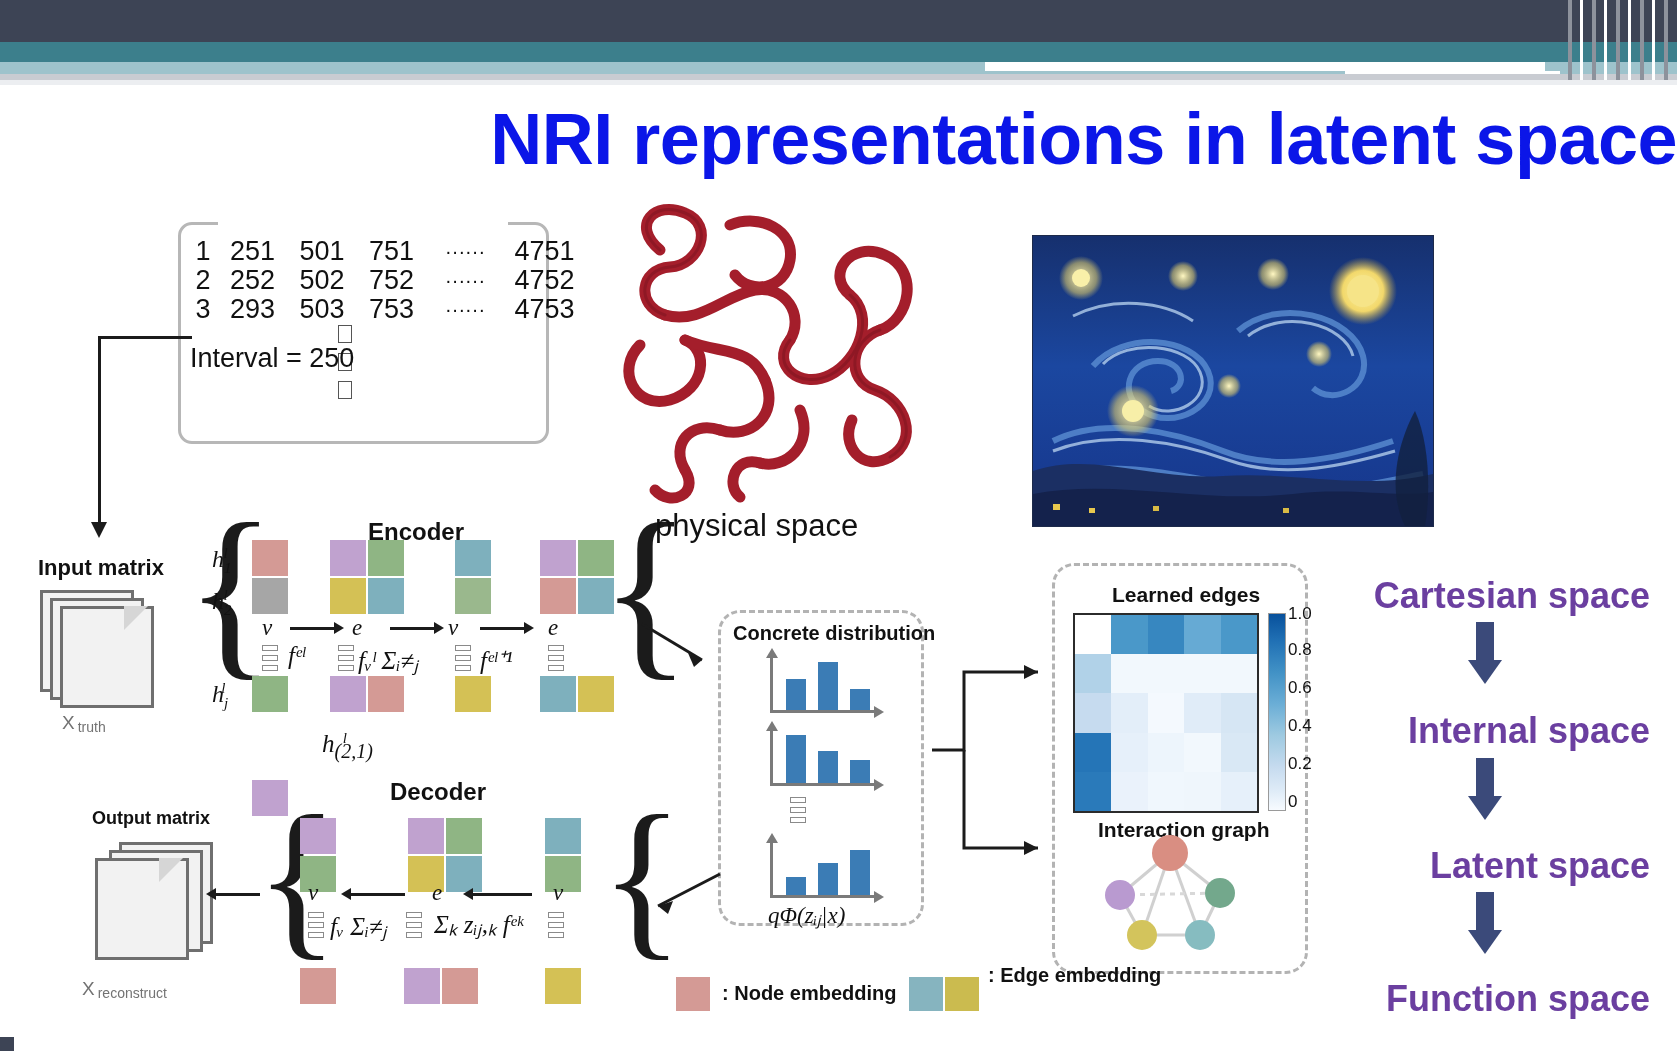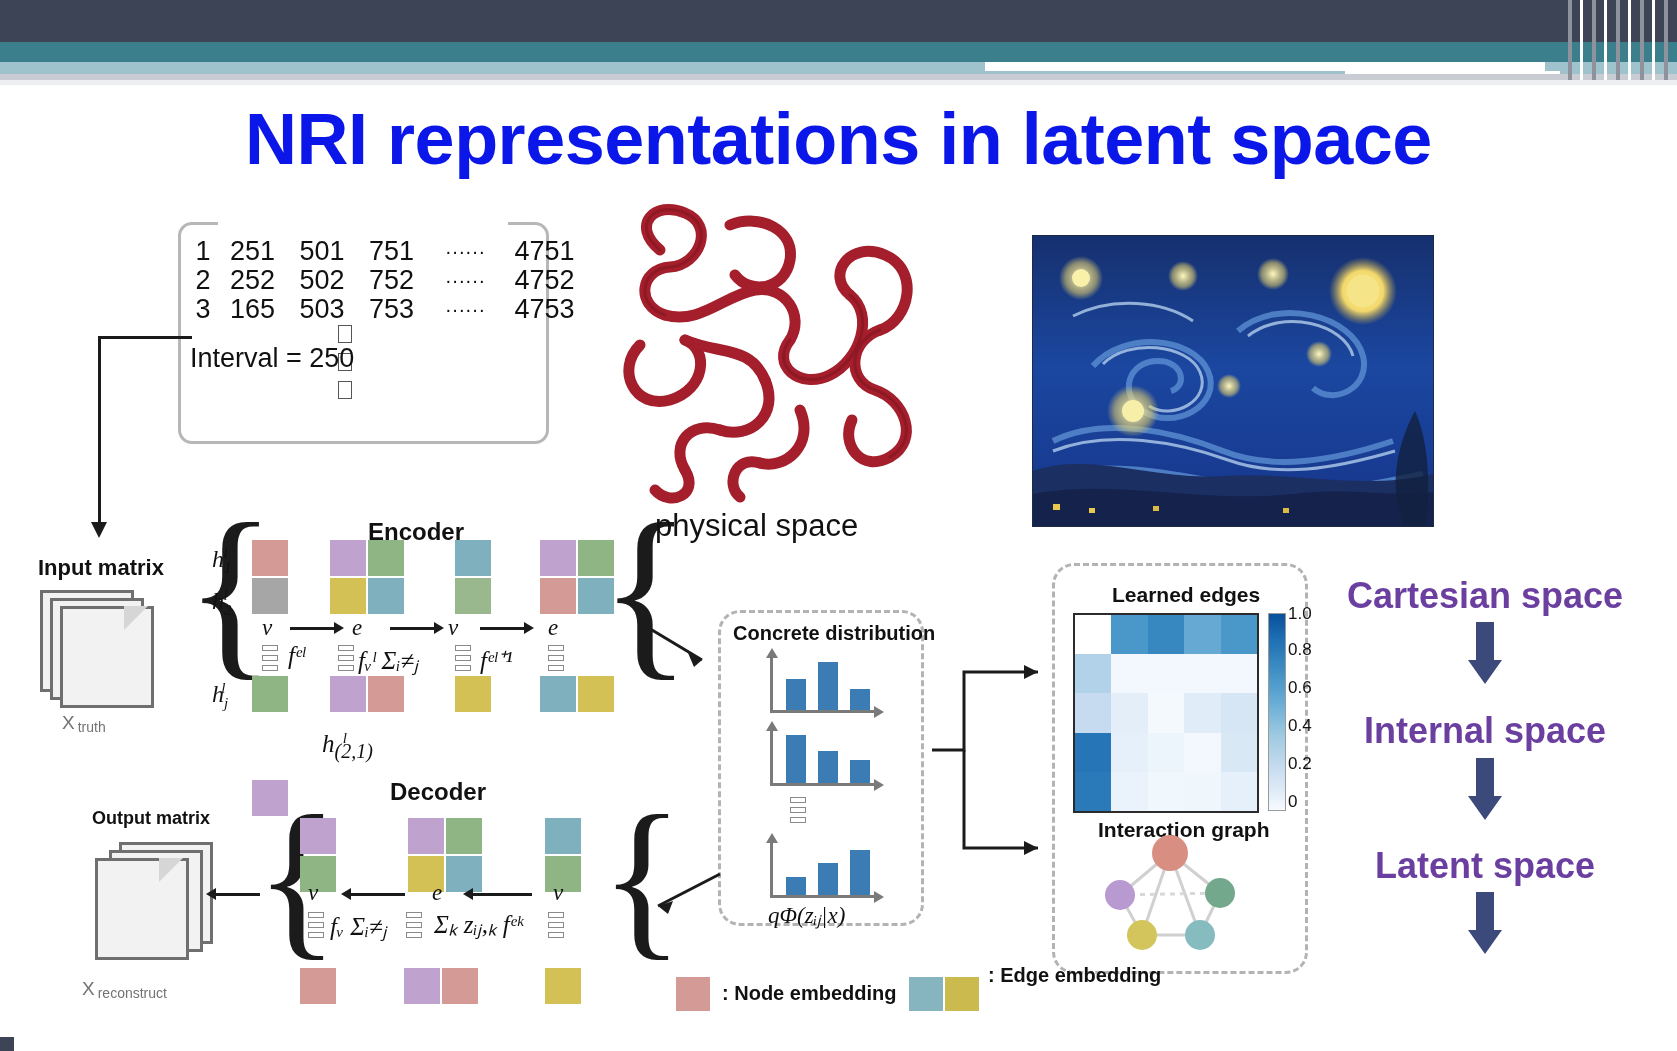--- a/index.html
+++ b/index.html
@@ -12,21 +12,21 @@
   .band-lightteal{position:absolute;left:0;top:62px;width:1677px;height:12px;background:#9ec3cc;}
   .band-white1{position:absolute;left:985px;top:62px;width:560px;height:9px;background:#ffffff;}
   .band-white2{position:absolute;left:1345px;top:71px;width:215px;height:8px;background:#ffffff;}
   .band-grey{position:absolute;left:0;top:74px;width:1677px;height:6px;background:#c9ccd2;}
   .band-grey2{position:absolute;left:0;top:80px;width:1677px;height:5px;background:#eceef1;}
   .tick{position:absolute;top:0;width:3px;height:80px;background:#ffffff;}
   .tickg{position:absolute;top:0;width:4px;height:80px;background:#8d929c;}
   .corner{position:absolute;left:0;bottom:0;width:14px;height:14px;background:#3d4455;}
 
   
-  #title{position:absolute;left:0;top:98px;width:1677px;text-align:center;
+  #title{position:absolute;left:0;top:98px;width:1677px;text-align:right;
     font-size:72px;font-weight:bold;color:#0b16e8;letter-spacing:-0.5px;
     font-family:"Liberation Sans",sans-serif;white-space:nowrap;}
 
   
   #matrix-block{position:absolute;left:178px;top:222px;width:375px;height:228px;}
   .brk{position:absolute;border:3px solid #b7b7b7;width:365px;height:216px;border-radius:14px;
        border-left:3px solid #b7b7b7;border-right:3px solid #b7b7b7;}
   .brk-mask-t{position:absolute;left:40px;top:-4px;width:290px;height:10px;background:#fff;}
   .brk-mask-b{position:absolute;left:40px;bottom:-4px;width:290px;height:10px;background:#fff;}
   .mrow{position:absolute;font-size:27px;color:#111;font-family:"Liberation Sans",sans-serif;white-space:nowrap;}
@@ -79,21 +79,21 @@
   .cbtick{position:absolute;font-size:17px;color:#111;}
 
   
   #igraph{position:absolute;left:1100px;top:835px;width:140px;height:115px;}
 
   
   .legsw{position:absolute;width:34px;height:34px;}
   .legtxt{position:absolute;font-size:20px;font-weight:bold;color:#111;white-space:nowrap;}
 
   
-  .rspace{position:absolute;font-size:36px;font-weight:bold;color:#6b3fa0;white-space:nowrap;text-align:center;}
+  .rspace{position:absolute;font-size:36px;font-weight:bold;color:#6b3fa0;white-space:nowrap;text-align:right;}
   .bigarrow{position:absolute;width:34px;}
   .bigarrow .stem{position:absolute;left:8px;top:0;width:18px;height:40px;background:#3b4a7a;}
   .bigarrow .head{position:absolute;left:0;top:38px;width:0;height:0;border-left:17px solid transparent;
      border-right:17px solid transparent;border-top:24px solid #3b4a7a;}
   .ph-space{position:absolute;font-size:31px;color:#111;white-space:nowrap;}
 </style>
 </head>
 <body>
 
 <div id="slide">
@@ -134,21 +134,21 @@
     <div class="mrow" style="left:14px;top:43px;">
       <span class="mcell" style="width:22px">2</span>
       <span class="mcell" style="width:62px">252</span>
       <span class="mcell" style="width:62px">502</span>
       <span class="mcell" style="width:62px">752</span>
       <span class="mcell" style="width:70px;font-size:20px;vertical-align:2px;">······</span>
       <span class="mcell" style="width:74px">4752</span>
     </div>
     <div class="mrow" style="left:14px;top:72px;">
       <span class="mcell" style="width:22px">3</span>
-      <span class="mcell" style="width:62px">165</span>
+      <span class="mcell" style="width:62px">293</span>
       <span class="mcell" style="width:62px">503</span>
       <span class="mcell" style="width:62px">753</span>
       <span class="mcell" style="width:70px;font-size:20px;vertical-align:2px;">······</span>
       <span class="mcell" style="width:74px">4753</span>
     </div>
 
     <div style="position:absolute;left:160px;top:103px;">
       <div style="width:12px;height:16px;border:1px solid #555;margin-bottom:10px;"></div>
       <div style="width:12px;height:16px;border:1px solid #555;margin-bottom:10px;"></div>
       <div style="width:12px;height:16px;border:1px solid #555;"></div>
@@ -521,14 +521,15 @@
   <div class="rspace" style="left:1320px;top:710px;width:330px;">Internal space</div>
   <div class="bigarrow" style="left:1468px;top:758px;">
       <div class="stem"></div>
       <div class="head"></div>
     </div>
   <div class="rspace" style="left:1320px;top:845px;width:330px;">Latent space</div>
   <div class="bigarrow" style="left:1468px;top:892px;">
       <div class="stem"></div>
       <div class="head"></div>
     </div>
+  <div class="rspace" style="left:1320px;top:978px;width:330px;">Function space</div>
 
 </div>
 
 </body></html>

